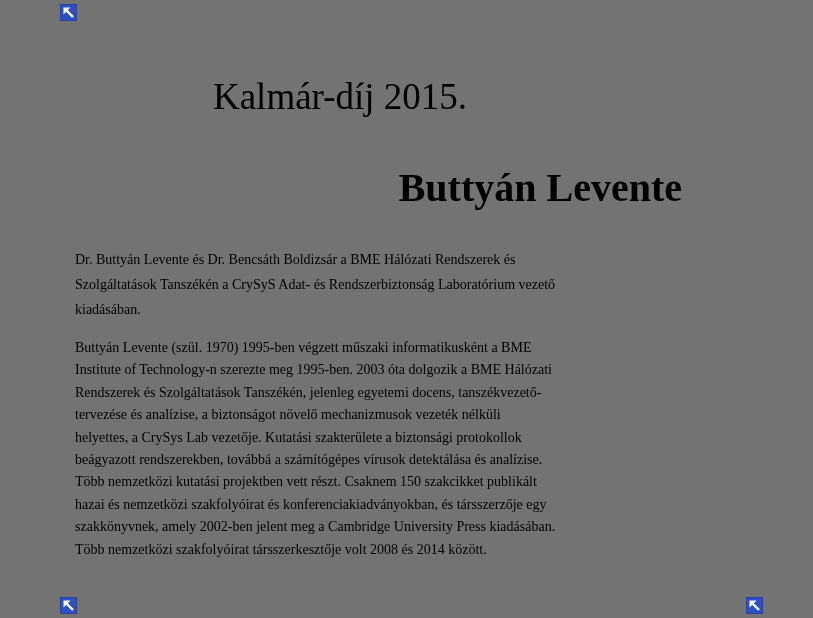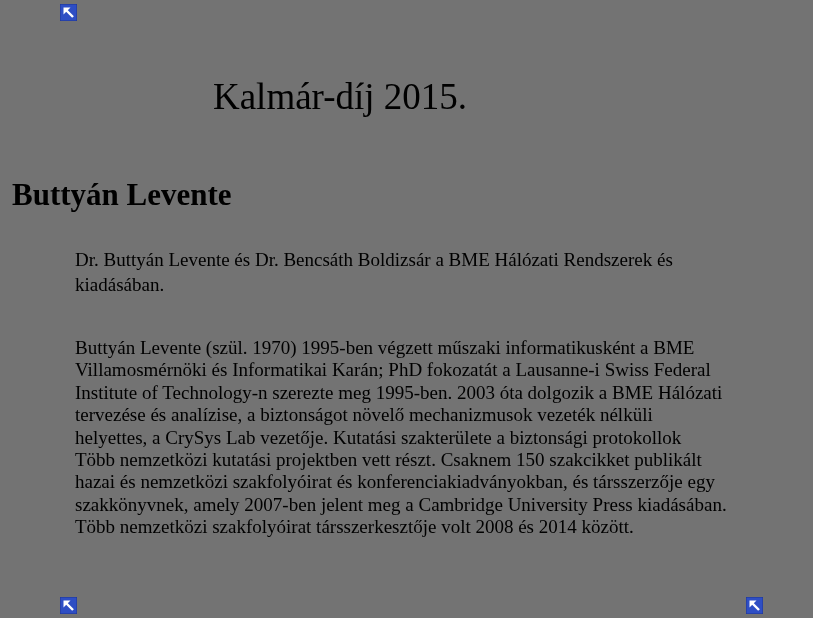--- a/index.html
+++ b/index.html
@@ -22,31 +22,31 @@
     font-size: 37px;
     font-weight: normal;
     line-height: 1.15;
     white-space: nowrap;
   }
   .subtitle {
     position: absolute;
     top: 165px;
     left: 0;
     width: 682px;
-    margin: 12px;
-    text-align: left;
-    font-size: 31px;
+    margin: 0;
+    text-align: right;
+    font-size: 40px;
     font-weight: bold;
     line-height: 1.15;
     white-space: nowrap;
   }
   .para {
     position: absolute;
     left: 75px;
-    font-size: 19px;
+    font-size: 14px;
     white-space: nowrap;
   }
   .para-intro { top: 247px; line-height: 25px; }
   .para-bio   { top: 337px; line-height: 22.4px; }
   .line { white-space: nowrap; }
   .img-placeholder {
     position: absolute;
     width: 17px;
     height: 17px;
     cursor: pointer;
@@ -70,32 +70,34 @@
       </svg>
     </span>
   </div>
 
   <h1 class="title">Kalmár-díj 2015.</h1>
 
   <h2 class="subtitle">Buttyán Levente</h2>
 
   <div class="para para-intro">
       <div class="line">Dr. Buttyán Levente és Dr. Bencsáth Boldizsár a BME Hálózati Rendszerek és</div>
+      <div class="line">Szolgáltatások Tanszékén a CrySyS Adat- és Rendszerbiztonság Laboratórium vezető</div>
       <div class="line">kiadásában.</div>
     </div>
 
   <div class="para para-bio">
       <div class="line">Buttyán Levente (szül. 1970) 1995-ben végzett műszaki informatikusként a BME</div>
-      <div class="line">Villamosmérnöki és Informatikai Karán; PhD fokozatát a Lausanne-i Swiss Federal</div>
       <div class="line">Institute of Technology-n szerezte meg 1995-ben. 2003 óta dolgozik a BME Hálózati</div>
+      <div class="line">Rendszerek és Szolgáltatások Tanszékén, jelenleg egyetemi docens, tanszékvezető-</div>
       <div class="line">tervezése és analízise, a biztonságot növelő mechanizmusok vezeték nélküli</div>
       <div class="line">helyettes, a CrySys Lab vezetője. Kutatási szakterülete a biztonsági protokollok</div>
+      <div class="line">beágyazott rendszerekben, továbbá a számítógépes vírusok detektálása és analízise.</div>
       <div class="line">Több nemzetközi kutatási projektben vett részt. Csaknem 150 szakcikket publikált</div>
       <div class="line">hazai és nemzetközi szakfolyóirat és konferenciakiadványokban, és társszerzője egy</div>
-      <div class="line">szakkönyvnek, amely 2007-ben jelent meg a Cambridge University Press kiadásában.</div>
+      <div class="line">szakkönyvnek, amely 2002-ben jelent meg a Cambridge University Press kiadásában.</div>
       <div class="line">Több nemzetközi szakfolyóirat társszerkesztője volt 2008 és 2014 között.</div>
     </div>
 
   <div class="img-placeholder ph-bottom-left">
     <span>
       <svg viewBox="0 0 17 17" xmlns="http://www.w3.org/2000/svg">
         <rect x="0" y="0" width="17" height="17" fill="#2e4ec4" stroke="#1f3490" stroke-width="1"></rect>
         <path d="M3.5 3.5 L10.5 3.5 L3.5 10.5 Z" fill="#ffffff"></path>
         <path d="M6 6 L13 13" stroke="#ffffff" stroke-width="2.4"></path>
       </svg>

